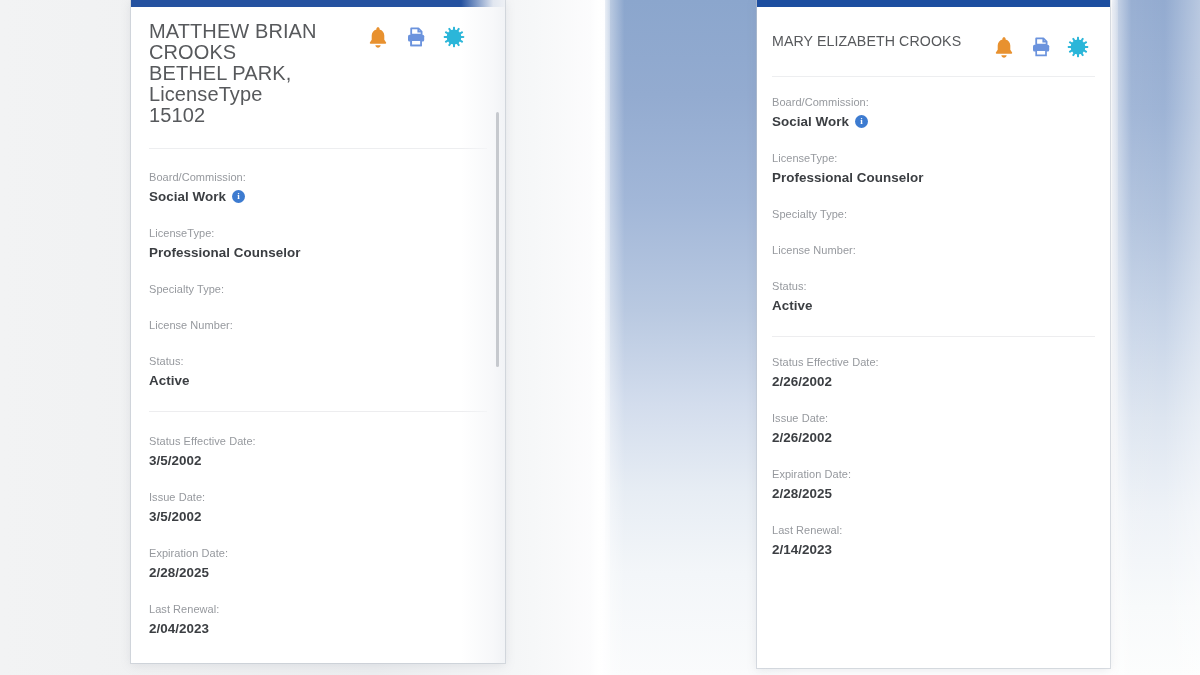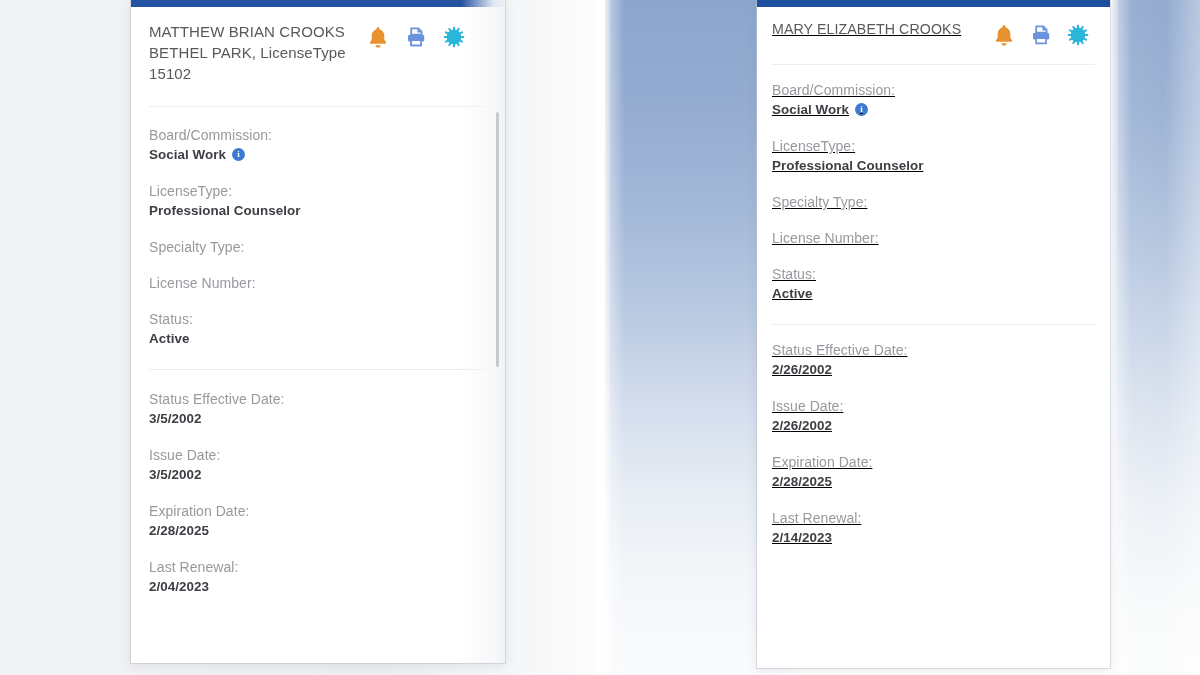--- a/index.html
+++ b/index.html
@@ -122,34 +122,34 @@
     height: 7px;
     width: 100%;
     background: #2552a0;
   }
   .card-right .card-topbar { background: #1d4ea0; }
 
   .card-body {
     padding: 0 18px;
     position: relative;
   }
-  .card-right .card-body { padding: 0 15px; text-decoration: underline; }
+  .card-right .card-body { padding: 12px 15px; }
 
   
   .hdr {
     display: flex;
     align-items: flex-start;
     justify-content: space-between;
     padding-top: 14px;
   }
   .card-right .hdr { padding-top: 12px; }
 
   .hdr-name {
     color: #57595c;
-    font-size: 15px;
+    font-size: 20px;
     line-height: 21px;
     letter-spacing: 0.1px;
     max-width: 212px;
   }
   .card-right .hdr-name {
     font-size: 14.2px;
     line-height: 21px;
     max-width: 225px;
   }
   .hdr-name .line2 { display: block; }
@@ -178,21 +178,21 @@
 
   
   .fields { padding-top: 19px; }
   .card-right .fields { padding-top: 16px; }
 
   .field { margin-bottom: 17px; }
   .card-right .field { margin-bottom: 17px; }
 
   .field-label {
     color: #96999e;
-    font-size: 14px;
+    font-size: 11px;
     line-height: 19px;
     letter-spacing: 0.05px;
   }
   .field-value {
     color: #3b3e42;
     font-size: 13.4px;
     font-weight: bold;
     line-height: 20px;
     letter-spacing: 0.05px;
     display: flex;

